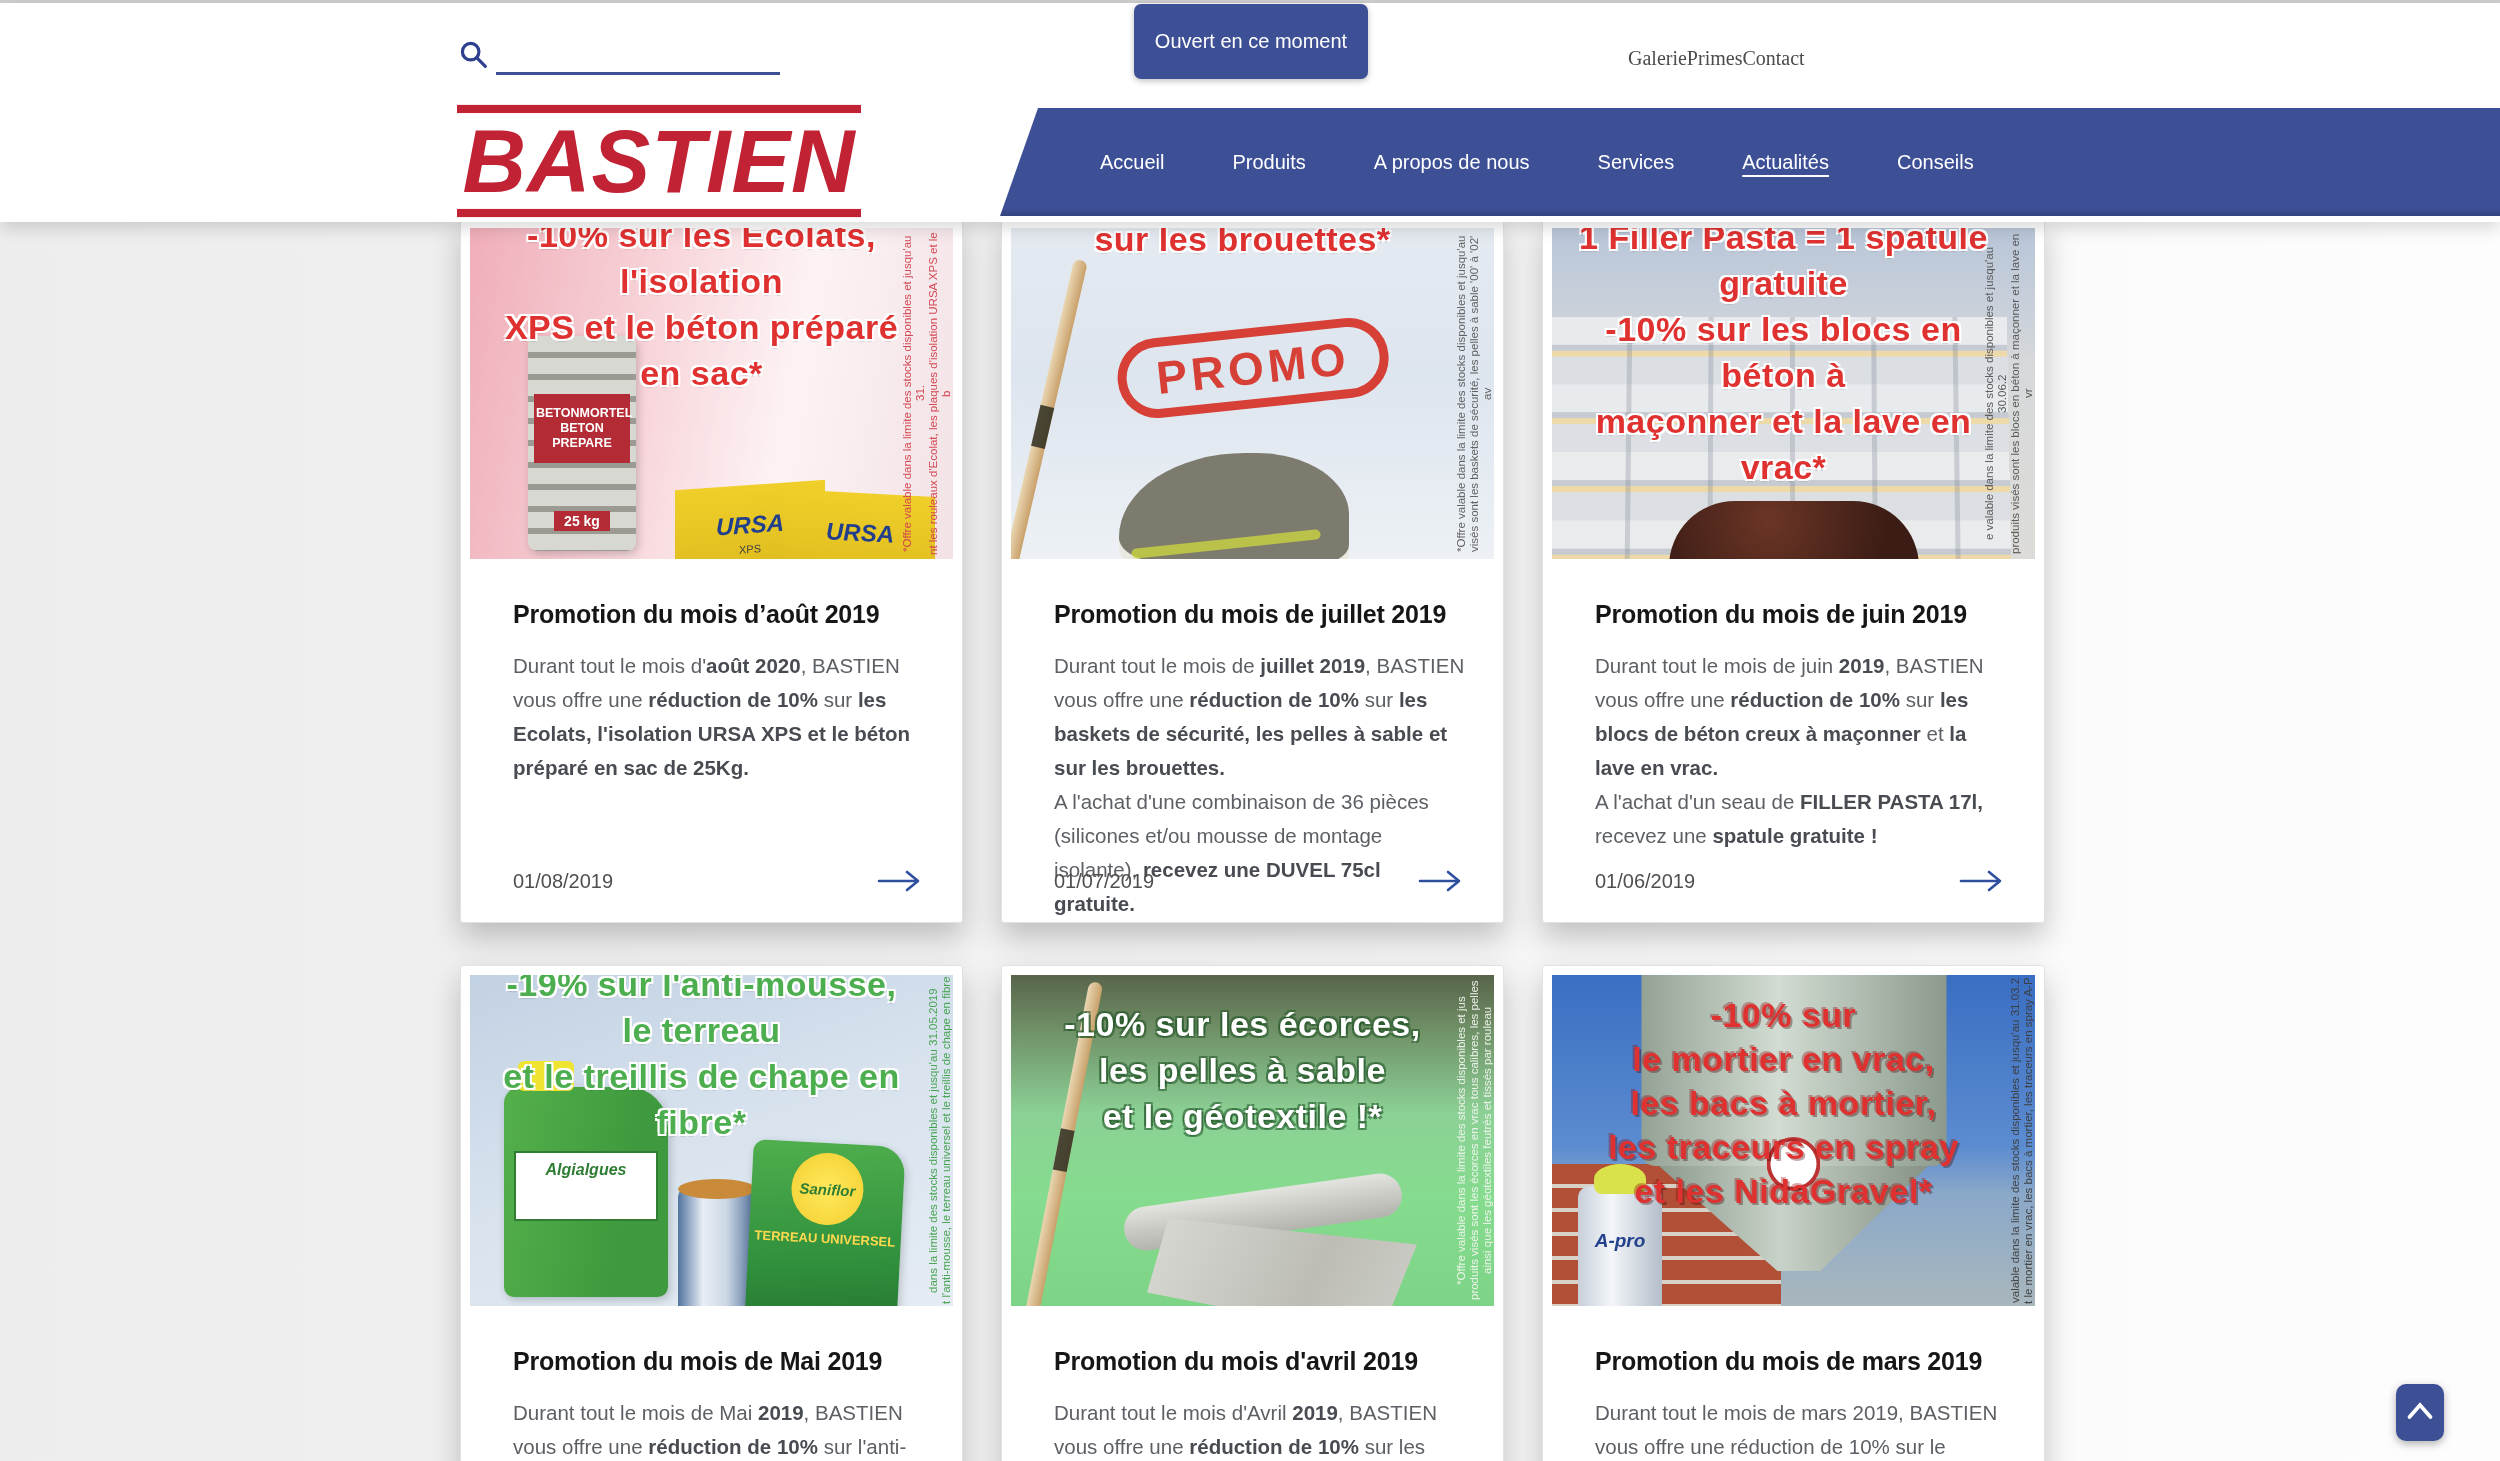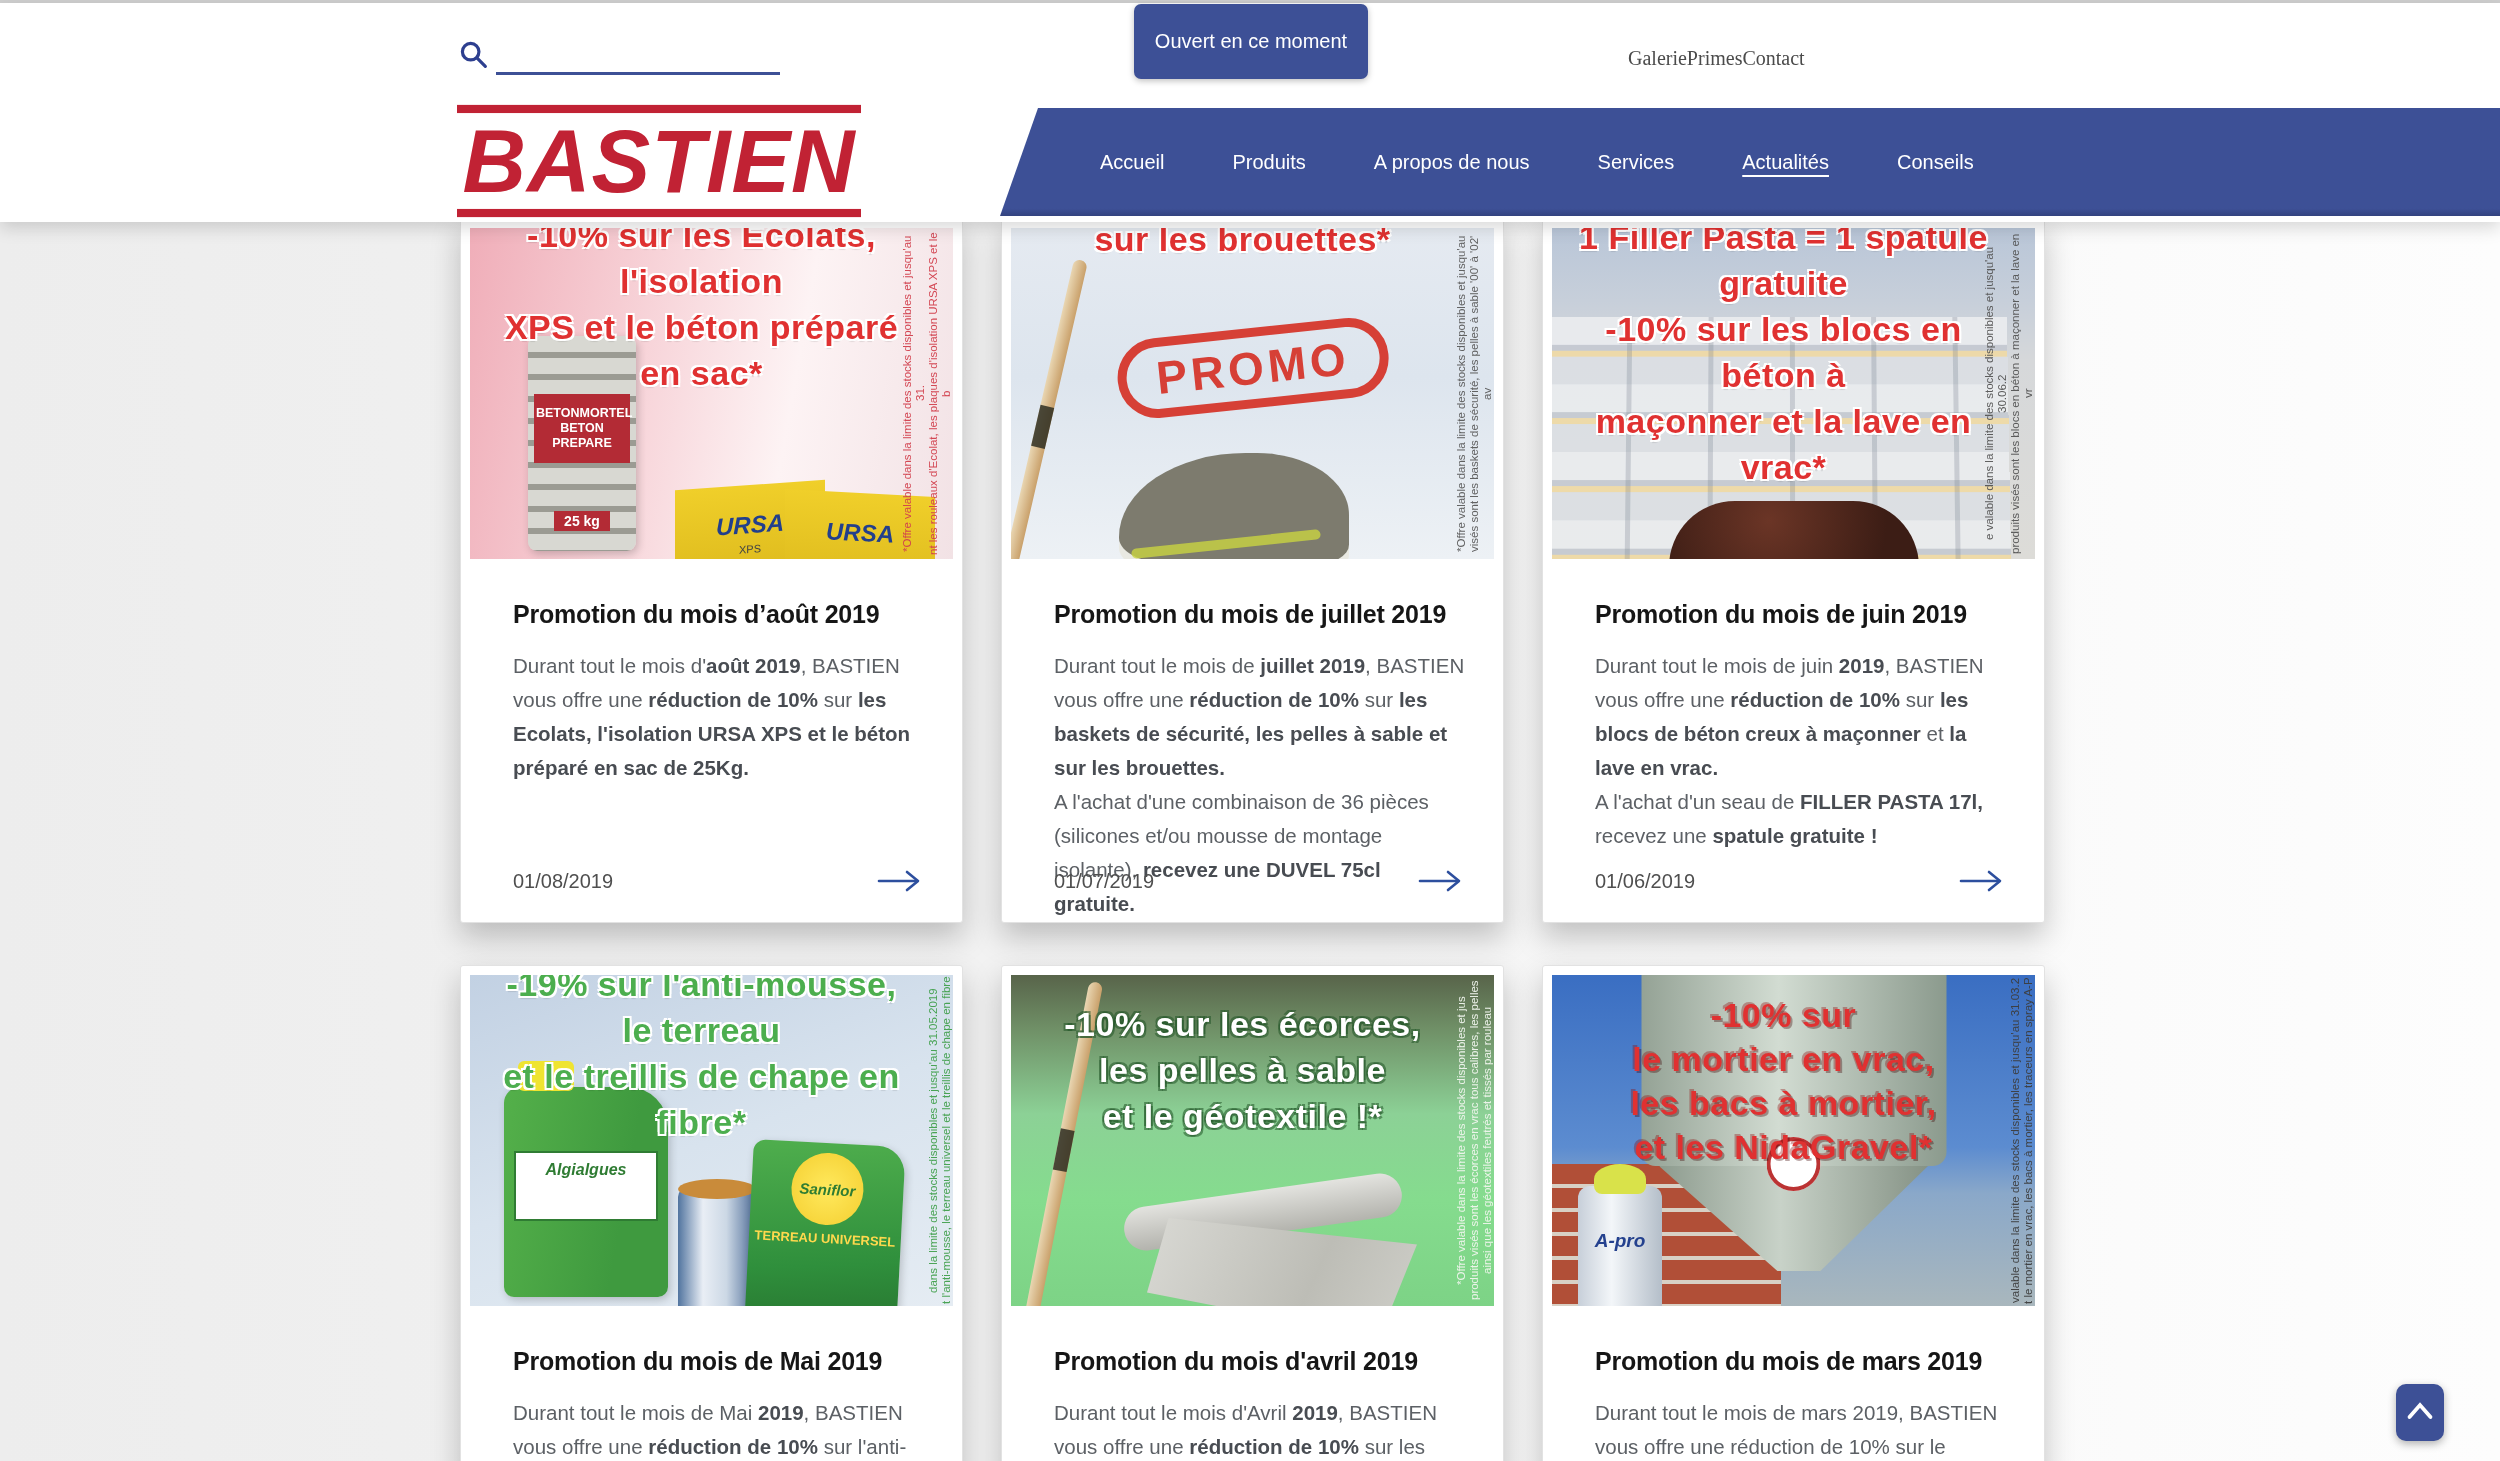--- a/index.html
+++ b/index.html
@@ -227,21 +227,21 @@
       <div class="promo-lines">
             <div class="pline">-10% sur les Ecolats, l'isolation</div>
             <div class="pline">XPS et le béton préparé en sac*</div>
           </div>
       <div class="disclaimer">*Offre valable dans la limite des stocks disponibles et jusqu'au 31.
 nt les rouleaux d'Ecolat, les plaques d'isolation URSA XPS et le b</div>
     </div>
     <div class="cbody">
       <h3 class="ctitle">Promotion du mois d’août 2019</h3>
       <div class="ctext">
-            <p>Durant tout le mois d'<b>août 2019</b>, BASTIEN vous offre une <b>réduction de 10%</b> sur <b>les Ecolats, l'isolation URSA XPS et le béton préparé en sac de 25Kg.</b></p>
+            <p>Durant tout le mois d'<b>août 2020</b>, BASTIEN vous offre une <b>réduction de 10%</b> sur <b>les Ecolats, l'isolation URSA XPS et le béton préparé en sac de 25Kg.</b></p>
           </div>
     </div>
     <div class="cfoot">
       <span class="cdate">01/08/2019</span>
       <span class="arrow">
         <svg viewBox="0 0 46 26" fill="none" stroke="#2d4f9e" stroke-width="2.6" stroke-linecap="round" stroke-linejoin="round">
           <line x1="3" y1="13" x2="41" y2="13"></line>
           <polyline points="31,4 42,13 31,22"></polyline>
         </svg>
       </span>
@@ -368,20 +368,21 @@
             <div class="prop prop-brick-wall"></div>
             <div class="prop prop-mortar-silo"></div>
             <div class="prop prop-spray-can">
               <span class="prop-label">A-pro</span>
             </div>
           </div>
       <div class="promo-lines">
             <div class="pline">-10% sur</div>
             <div class="pline">le mortier en vrac,</div>
             <div class="pline">les bacs à mortier,</div>
+            <div class="pline">les traceurs en spray</div>
             <div class="pline">et les NidaGravel*</div>
           </div>
       <div class="disclaimer">valable dans la limite des stocks disponibles et jusqu'au 31.03.2
 t le mortier en vrac, les bacs à mortier, les traceurs en spray A-P</div>
     </div>
     <div class="cbody">
       <h3 class="ctitle">Promotion du mois de mars 2019</h3>
       <div class="ctext">
             <p>Durant tout le mois de mars 2019, BASTIEN vous offre une réduction de 10% sur le mortier en vrac, les bacs à mortier, les bombes de</p>
           </div>

